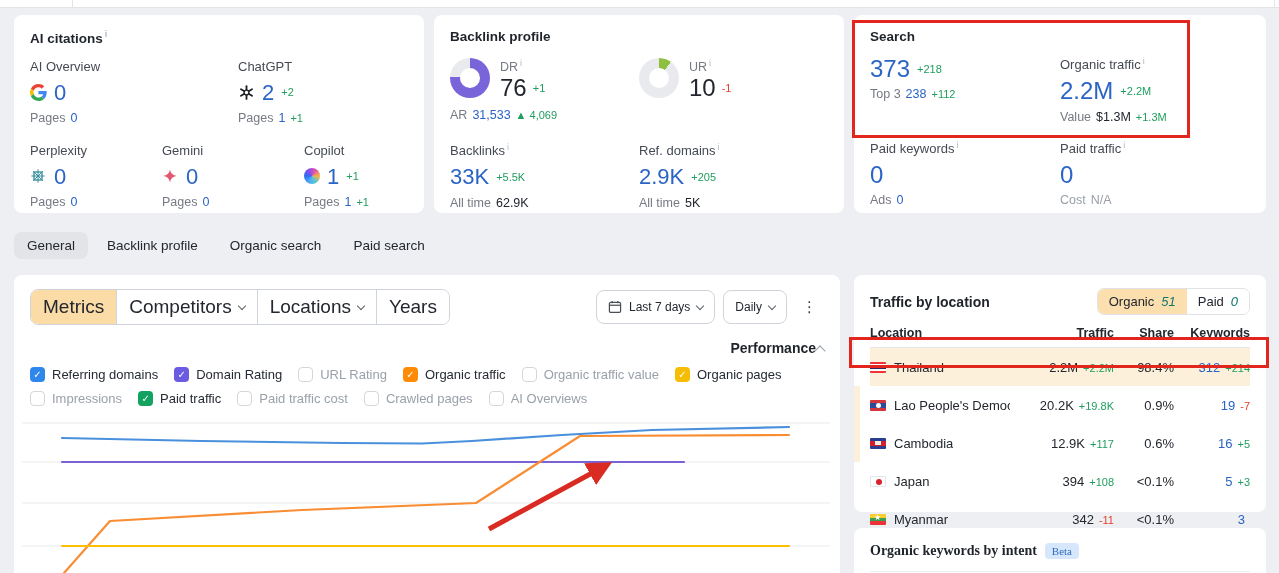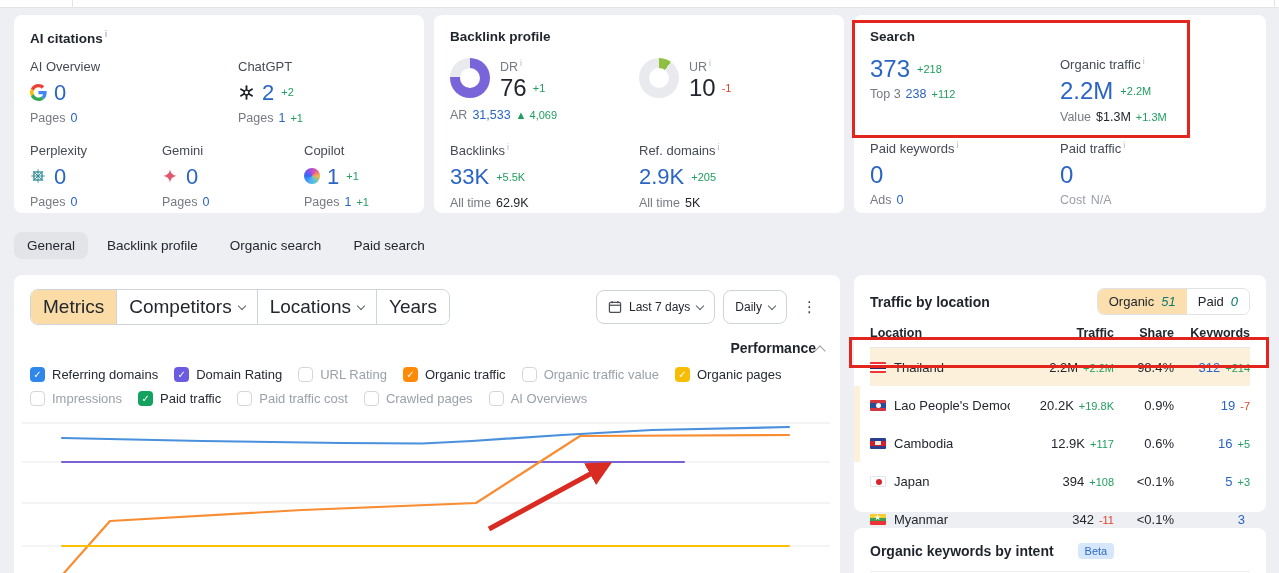--- a/index.html
+++ b/index.html
@@ -113,21 +113,21 @@
   .flag-jp::after { content:""; position:absolute; left:4.5px; top:2px; width:6px; height:6px; border-radius:50%; background:#d8222e; }
   .flag-mm { background:linear-gradient(180deg,#f7ce2f 0 33%,#3a9e53 33% 66%,#ee3338 66%); }
   .flag-mm::after { content:"★"; position:absolute; left:4px; top:-1px; font-size:8px; color:#fff; }
   .t-footer { display:flex; align-items:center; margin-top:9px; padding:12px 0; border-top:1px solid #eef0f3; gap:0; }
   .pg { width:9px; height:9px; display:inline-block; cursor:pointer; }
   .pg-left { border-left:2px solid #c6cbd1; border-bottom:2px solid #c6cbd1; transform:rotate(45deg); margin-left:16px; }
   .pg-right { border-right:2px solid #262b31; border-bottom:2px solid #262b31; transform:rotate(-45deg); margin-left:26px; }
   .cmp-lbl { margin-left:36px; color:#23272e; font-size:13px; }
 
   .intent-card { position:absolute; left:854px; top:528px; width:412px; height:70px; padding:15px 16px; }
-  .intent-head { display:flex; align-items:center; gap:24px; }
+  .intent-head { display:flex; align-items:center; gap:8px;font-family:Liberation Serif, serif; }
   .intent-title { font-weight:700; font-size:14px; color:#1f232b; }
   .beta-badge { background:#d7e7fb; color:#2f6bc6; font-size:11px; padding:2px 7px; border-radius:4px; }
   .intent-line { position:absolute; left:16px; right:16px; top:43px; border-bottom:1px solid #eceef0; }
 </style>
 </head>
 <body>
 
 <div class="top-strip">
   <span class="vdiv" style="left:72px"></span>
   <span class="vdiv" style="left:1274px"></span>

